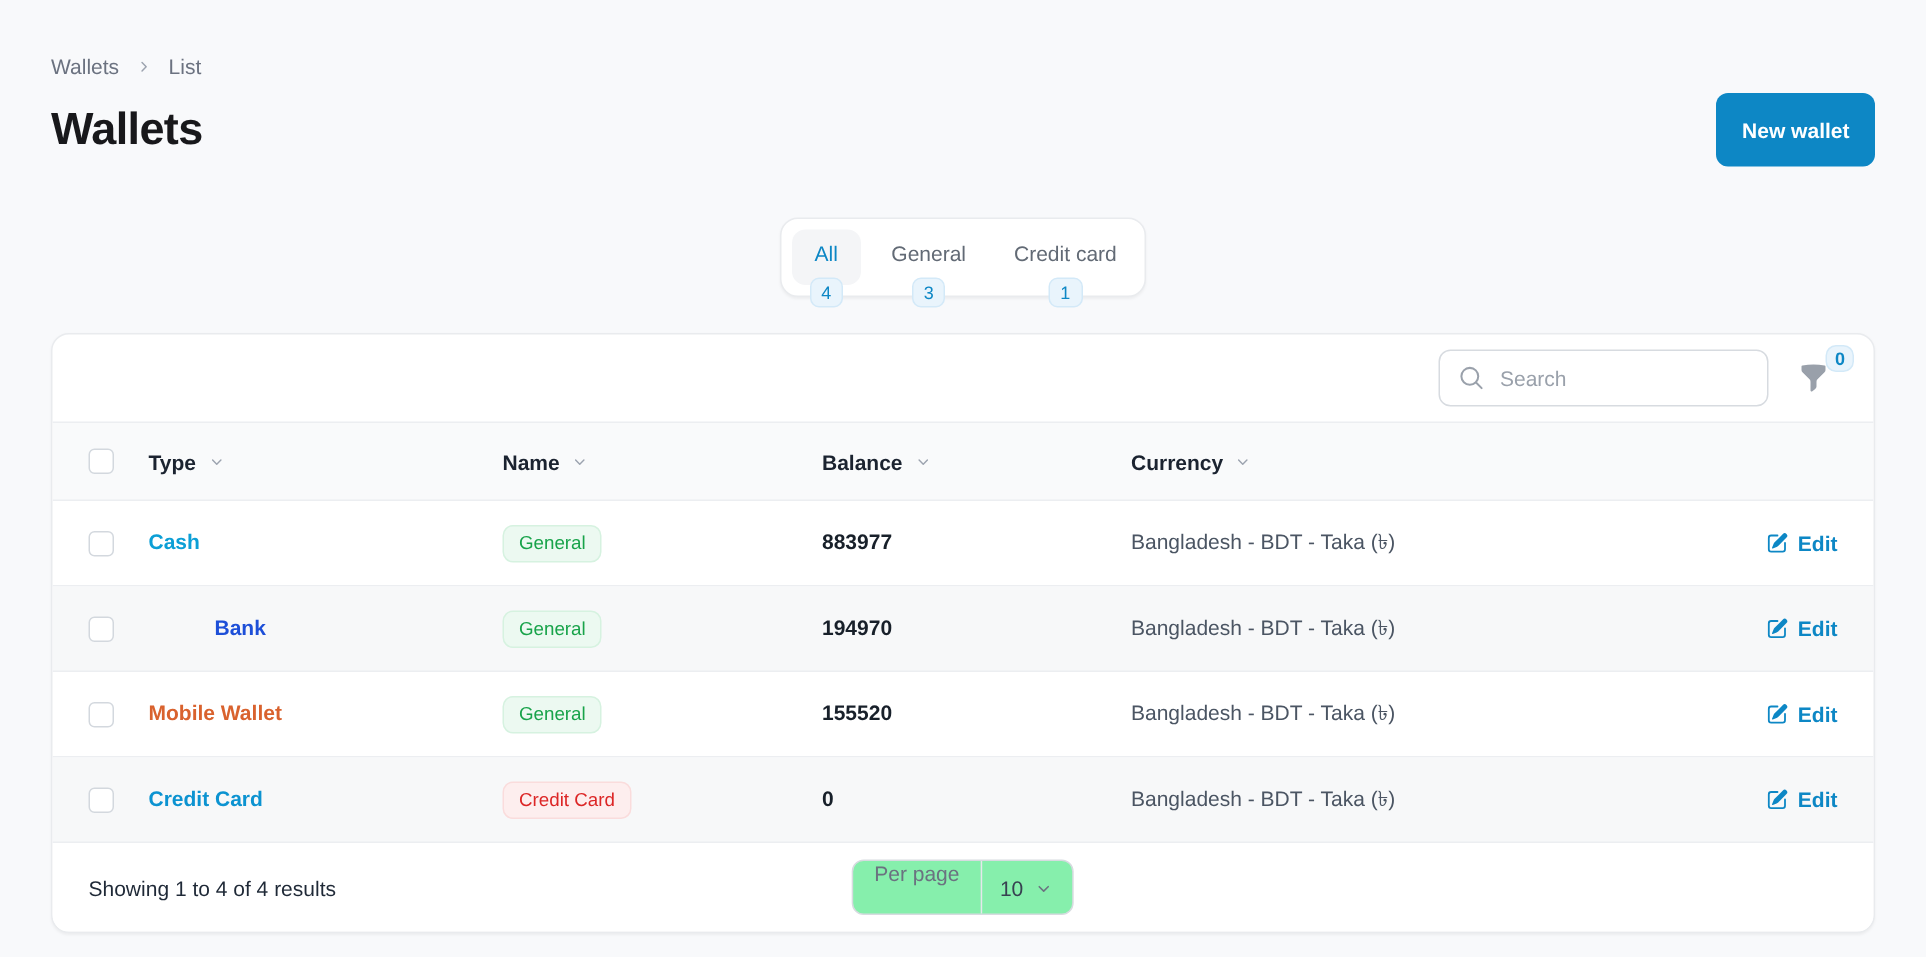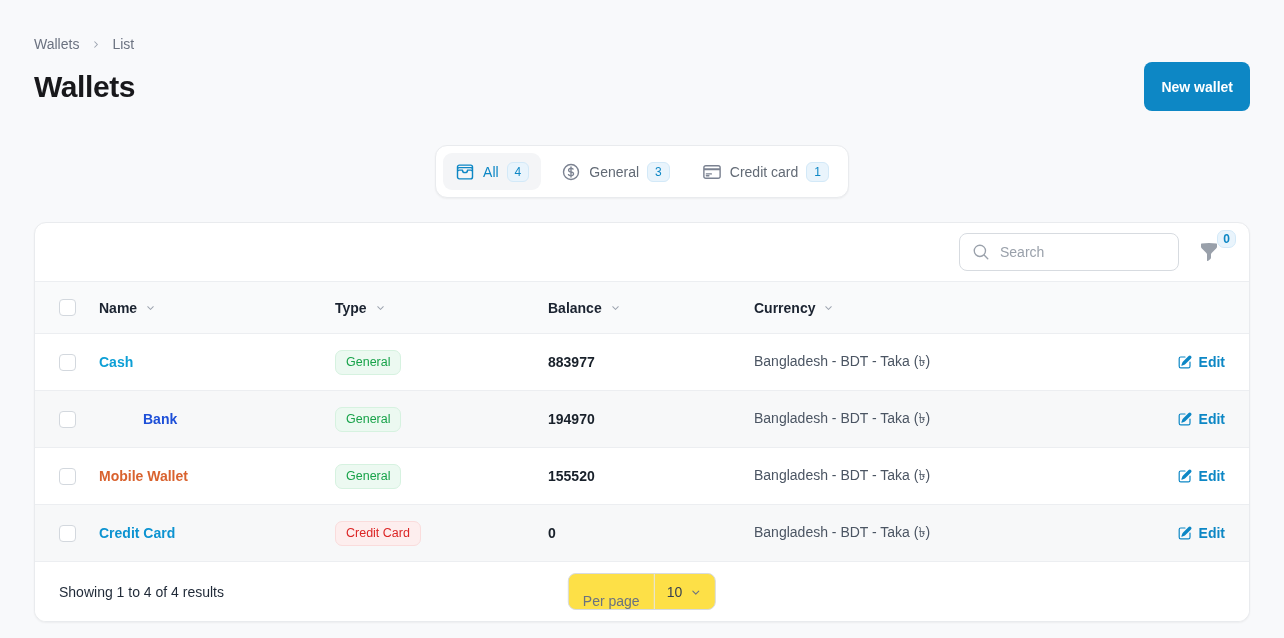--- a/index.html
+++ b/index.html
@@ -22,21 +22,21 @@
   .page-title { font-size:30px; font-weight:800; color:#18181b; margin:0; letter-spacing:-0.4px; }
   .btn-primary {
     background:#0d87c5; color:#fff; border:none; border-radius:8px;
     height:49px; padding:0 17px; font-size:14px; font-weight:600; cursor:pointer;
     font-family:"Liberation Sans", sans-serif;
   }
 
   
   .tabs-wrap { display:flex; justify-content:center; margin-top:34px; }
   .tabs { background:#fff; border:1px solid #e9ebee; border-radius:12px; padding:7px; display:flex; gap:8px; box-shadow:0 1px 2px rgba(0,0,0,0.05); }
-  .tab { display:flex; align-items:center; gap:8px; height:37px; padding:0 12px; border-radius:9px; font-size:14px; font-weight:500; color:#626a75; cursor:pointer; background:transparent; border:none; font-family:"Liberation Sans", sans-serif; }
+  .tab { display:flex; align-items:center; gap:8px; height:37px; padding:0 12px; border-radius:9px; font-size:14px; font-weight:500; color:#626a75; cursor:pointer; background:transparent; border:none; font-family:"Liberation Sans", sans-serif;flex-direction:column; }
   .tab svg { width:20px; height:20px; color:#7b8291; }
   .tab.active { background:#f4f5f7; color:#0d87c5; }
   .tab.active svg { color:#0d87c5; }
   .tab-count { font-size:12px; font-weight:500; background:#e9f4fc; color:#0d87c5; border:1px solid #d3e9f8; border-radius:6px; padding:1px 7px; line-height:16px; }
 
   
   .card { margin-top:24px; background:#fff; border:1px solid #e9ebee; border-radius:12px; box-shadow:0 1px 2px rgba(0,0,0,0.05); overflow:hidden; }
 
   
   .toolbar { display:flex; justify-content:flex-end; align-items:center; gap:16px; padding:10px 16px; border-bottom:1px solid #eceef1; height:59px; }
@@ -63,21 +63,21 @@
   .badge-danger  { background:#fdeeee; color:#dc2626; border-color:#fadcdc; }
   .balance { font-size:14px; font-weight:700; color:#18202a; }
   .currency { font-size:14px; color:#4b5563; }
   .cell-action { display:flex; justify-content:flex-end; }
   .edit-link { display:inline-flex; align-items:center; gap:6px; color:#0d87c5; font-size:14px; font-weight:600; text-decoration:none; cursor:pointer; }
   .edit-link svg { width:16px; height:16px; }
 
   
   .tfoot { position:relative; display:flex; align-items:center; height:59px; padding:0 24px; background:#fff; }
   .summary { font-size:14px; color:#1f2937; }
-  .perpage { position:absolute; left:50%; transform:translateX(-50%); display:flex; align-items:flex-end; height:37px; border:1px solid #d7dbe0; border-radius:8px; background:#fde047; cursor:pointer; }
+  .perpage { position:absolute; left:50%; transform:translateX(-50%); display:flex; align-items:flex-start; height:37px; border:1px solid #d7dbe0; border-radius:8px; background:#86efac; cursor:pointer; }
   .pp-label { padding:0 14px; font-size:14px; color:#6b7280; }
   .pp-right { display:flex; align-items:center; gap:7px; padding:0 12px; border-left:1px solid #e5e7eb; height:100%; font-size:14px; font-weight:500; color:#374151; }
   .pp-right svg { width:14px; height:14px; color:#6b7280; }
 </style>
 </head>
 <body>
 
 <div class="page">
 
   <div class="breadcrumb">
@@ -140,27 +140,27 @@
           </svg>
         <span class="filter-badge">0</span>
       </button>
     </div>
 
     <div class="grid thead">
       <div class="cell">
         <input type="checkbox" class="checkbox" style="">
       </div>
       <div class="th">
+        <span>Type</span>
+        <svg viewBox="0 0 20 20" fill="currentColor">
+            <path d="M5.22 8.22a.75.75 0 0 1 1.06 0L10 11.94l3.72-3.72a.75.75 0 1 1 1.06 1.06l-4.25 4.25a.75.75 0 0 1-1.06 0L5.22 9.28a.75.75 0 0 1 0-1.06Z"></path>
+          </svg>
+      </div>
+      <div class="th">
         <span>Name</span>
-        <svg viewBox="0 0 20 20" fill="currentColor">
-            <path d="M5.22 8.22a.75.75 0 0 1 1.06 0L10 11.94l3.72-3.72a.75.75 0 1 1 1.06 1.06l-4.25 4.25a.75.75 0 0 1-1.06 0L5.22 9.28a.75.75 0 0 1 0-1.06Z"></path>
-          </svg>
-      </div>
-      <div class="th">
-        <span>Type</span>
         <svg viewBox="0 0 20 20" fill="currentColor">
             <path d="M5.22 8.22a.75.75 0 0 1 1.06 0L10 11.94l3.72-3.72a.75.75 0 1 1 1.06 1.06l-4.25 4.25a.75.75 0 0 1-1.06 0L5.22 9.28a.75.75 0 0 1 0-1.06Z"></path>
           </svg>
       </div>
       <div class="th">
         <span>Balance</span>
         <svg viewBox="0 0 20 20" fill="currentColor">
             <path d="M5.22 8.22a.75.75 0 0 1 1.06 0L10 11.94l3.72-3.72a.75.75 0 1 1 1.06 1.06l-4.25 4.25a.75.75 0 0 1-1.06 0L5.22 9.28a.75.75 0 0 1 0-1.06Z"></path>
           </svg>
       </div>

